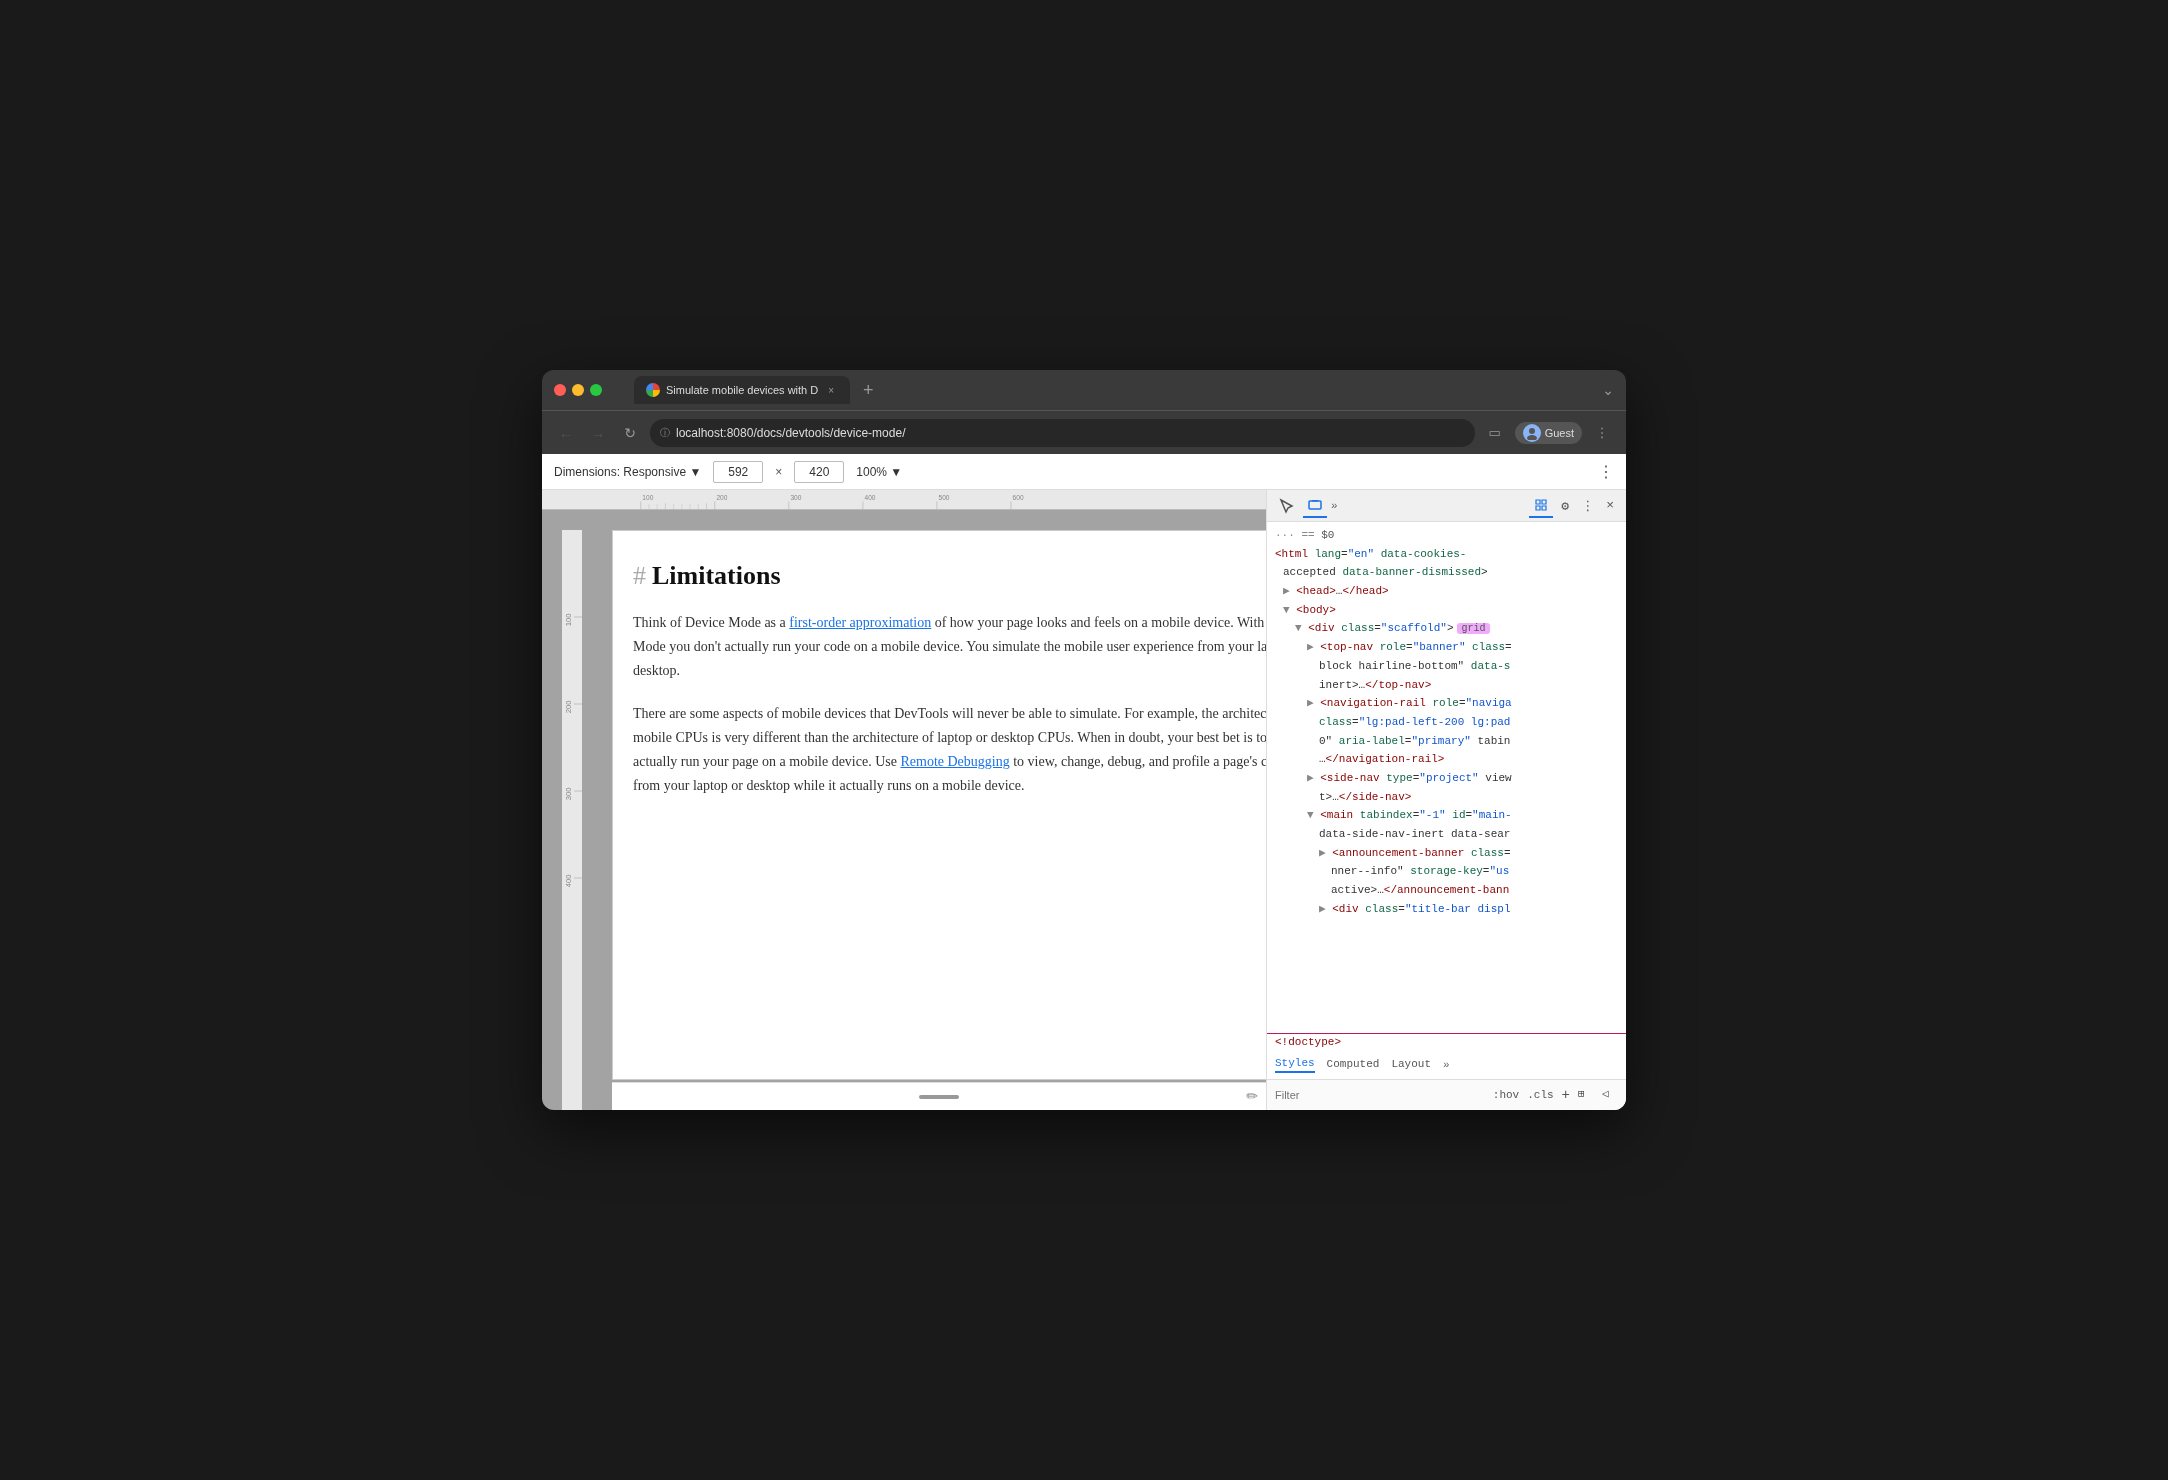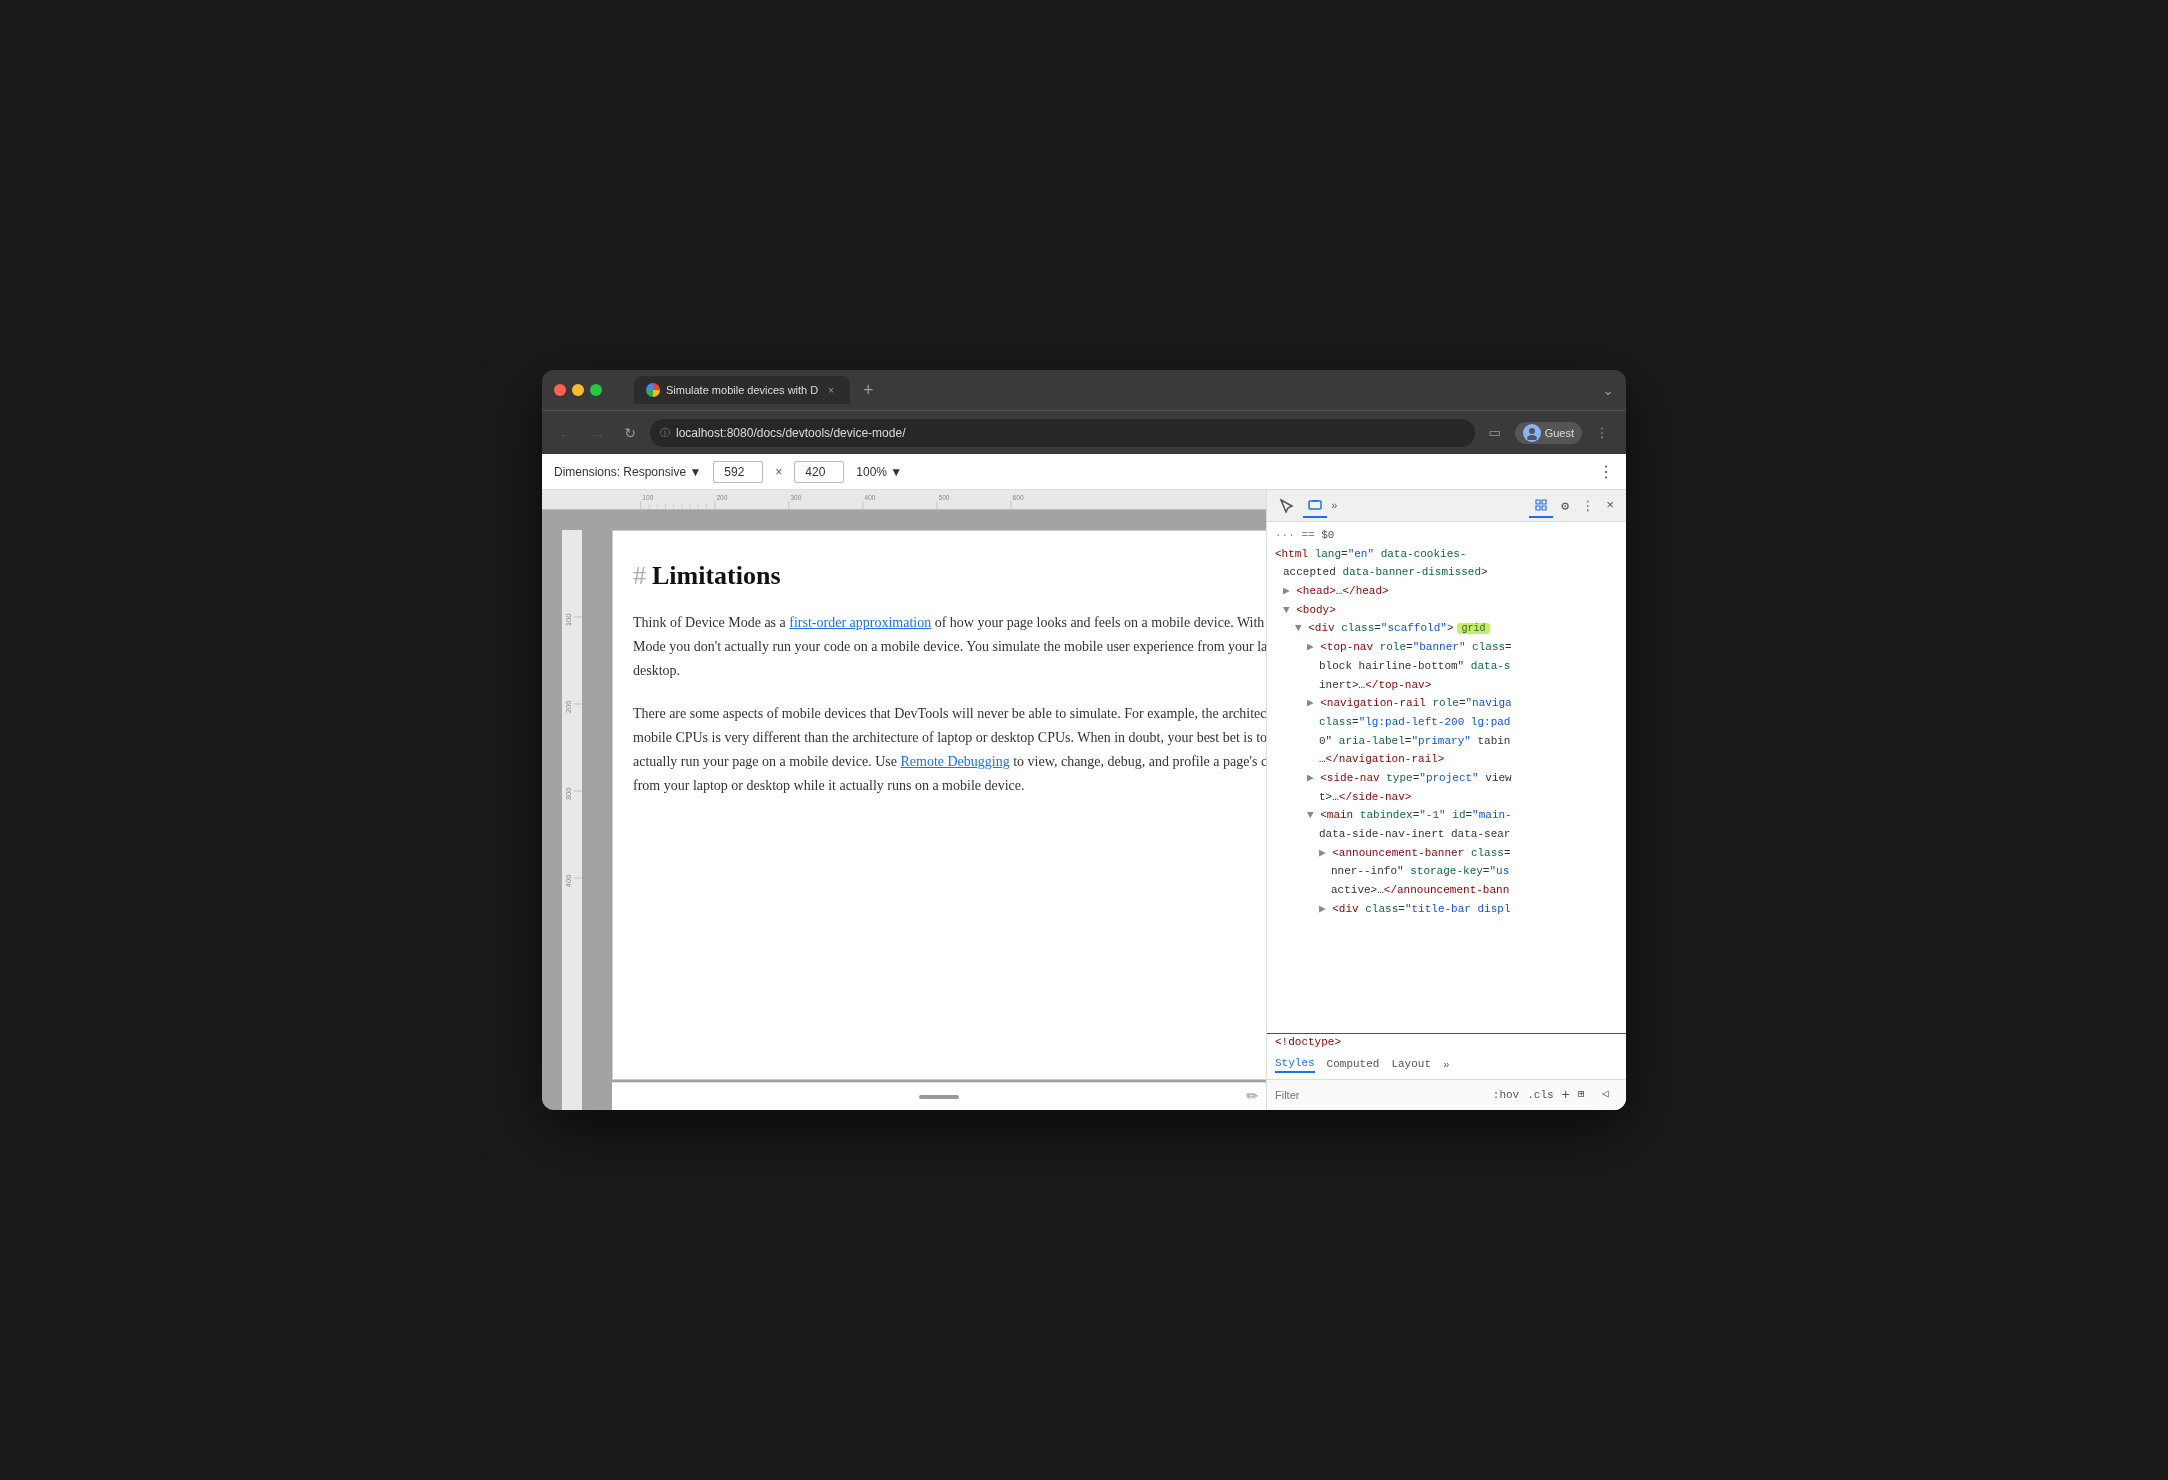--- a/index.html
+++ b/index.html
@@ -201,24 +201,24 @@
     .dimensions-label {
       font-size: 12px;
       color: #333;
       white-space: nowrap;
     }
     .dim-input {
       width: 50px;
       height: 22px;
       border: 1px solid #bbb;
       border-radius: 2px;
+      text-align: center;
       font-size: 12px;
       color: #333;
       background: #fff;
-      padding-left: 10px;
     }
     .dim-x {
       font-size: 12px;
       color: #555;
     }
     .zoom-select {
       font-size: 12px;
       color: #333;
       border: none;
       background: transparent;
@@ -387,21 +387,21 @@
       white-space: nowrap;
       overflow: hidden;
       text-overflow: ellipsis;
       color: #333;
     }
     .dom-line.comment { color: #888; }
     .dom-tag { color: #880000; }
     .dom-attr { color: #116644; text-align: center; }
     .dom-val { color: #1155cc; }
     .dom-badge {
-      background: #bef264;
+      background: #f0abfc;
       border-radius: 3px;
       padding: 0 4px;
       font-size: 10px;
       color: #555;
       margin-left: 4px;
     }
     .dom-indent-1 { padding-left: 16px; }
     .dom-indent-2 { padding-left: 28px; }
     .dom-indent-3 { padding-left: 40px; }
     .dom-indent-4 { padding-left: 52px; }

